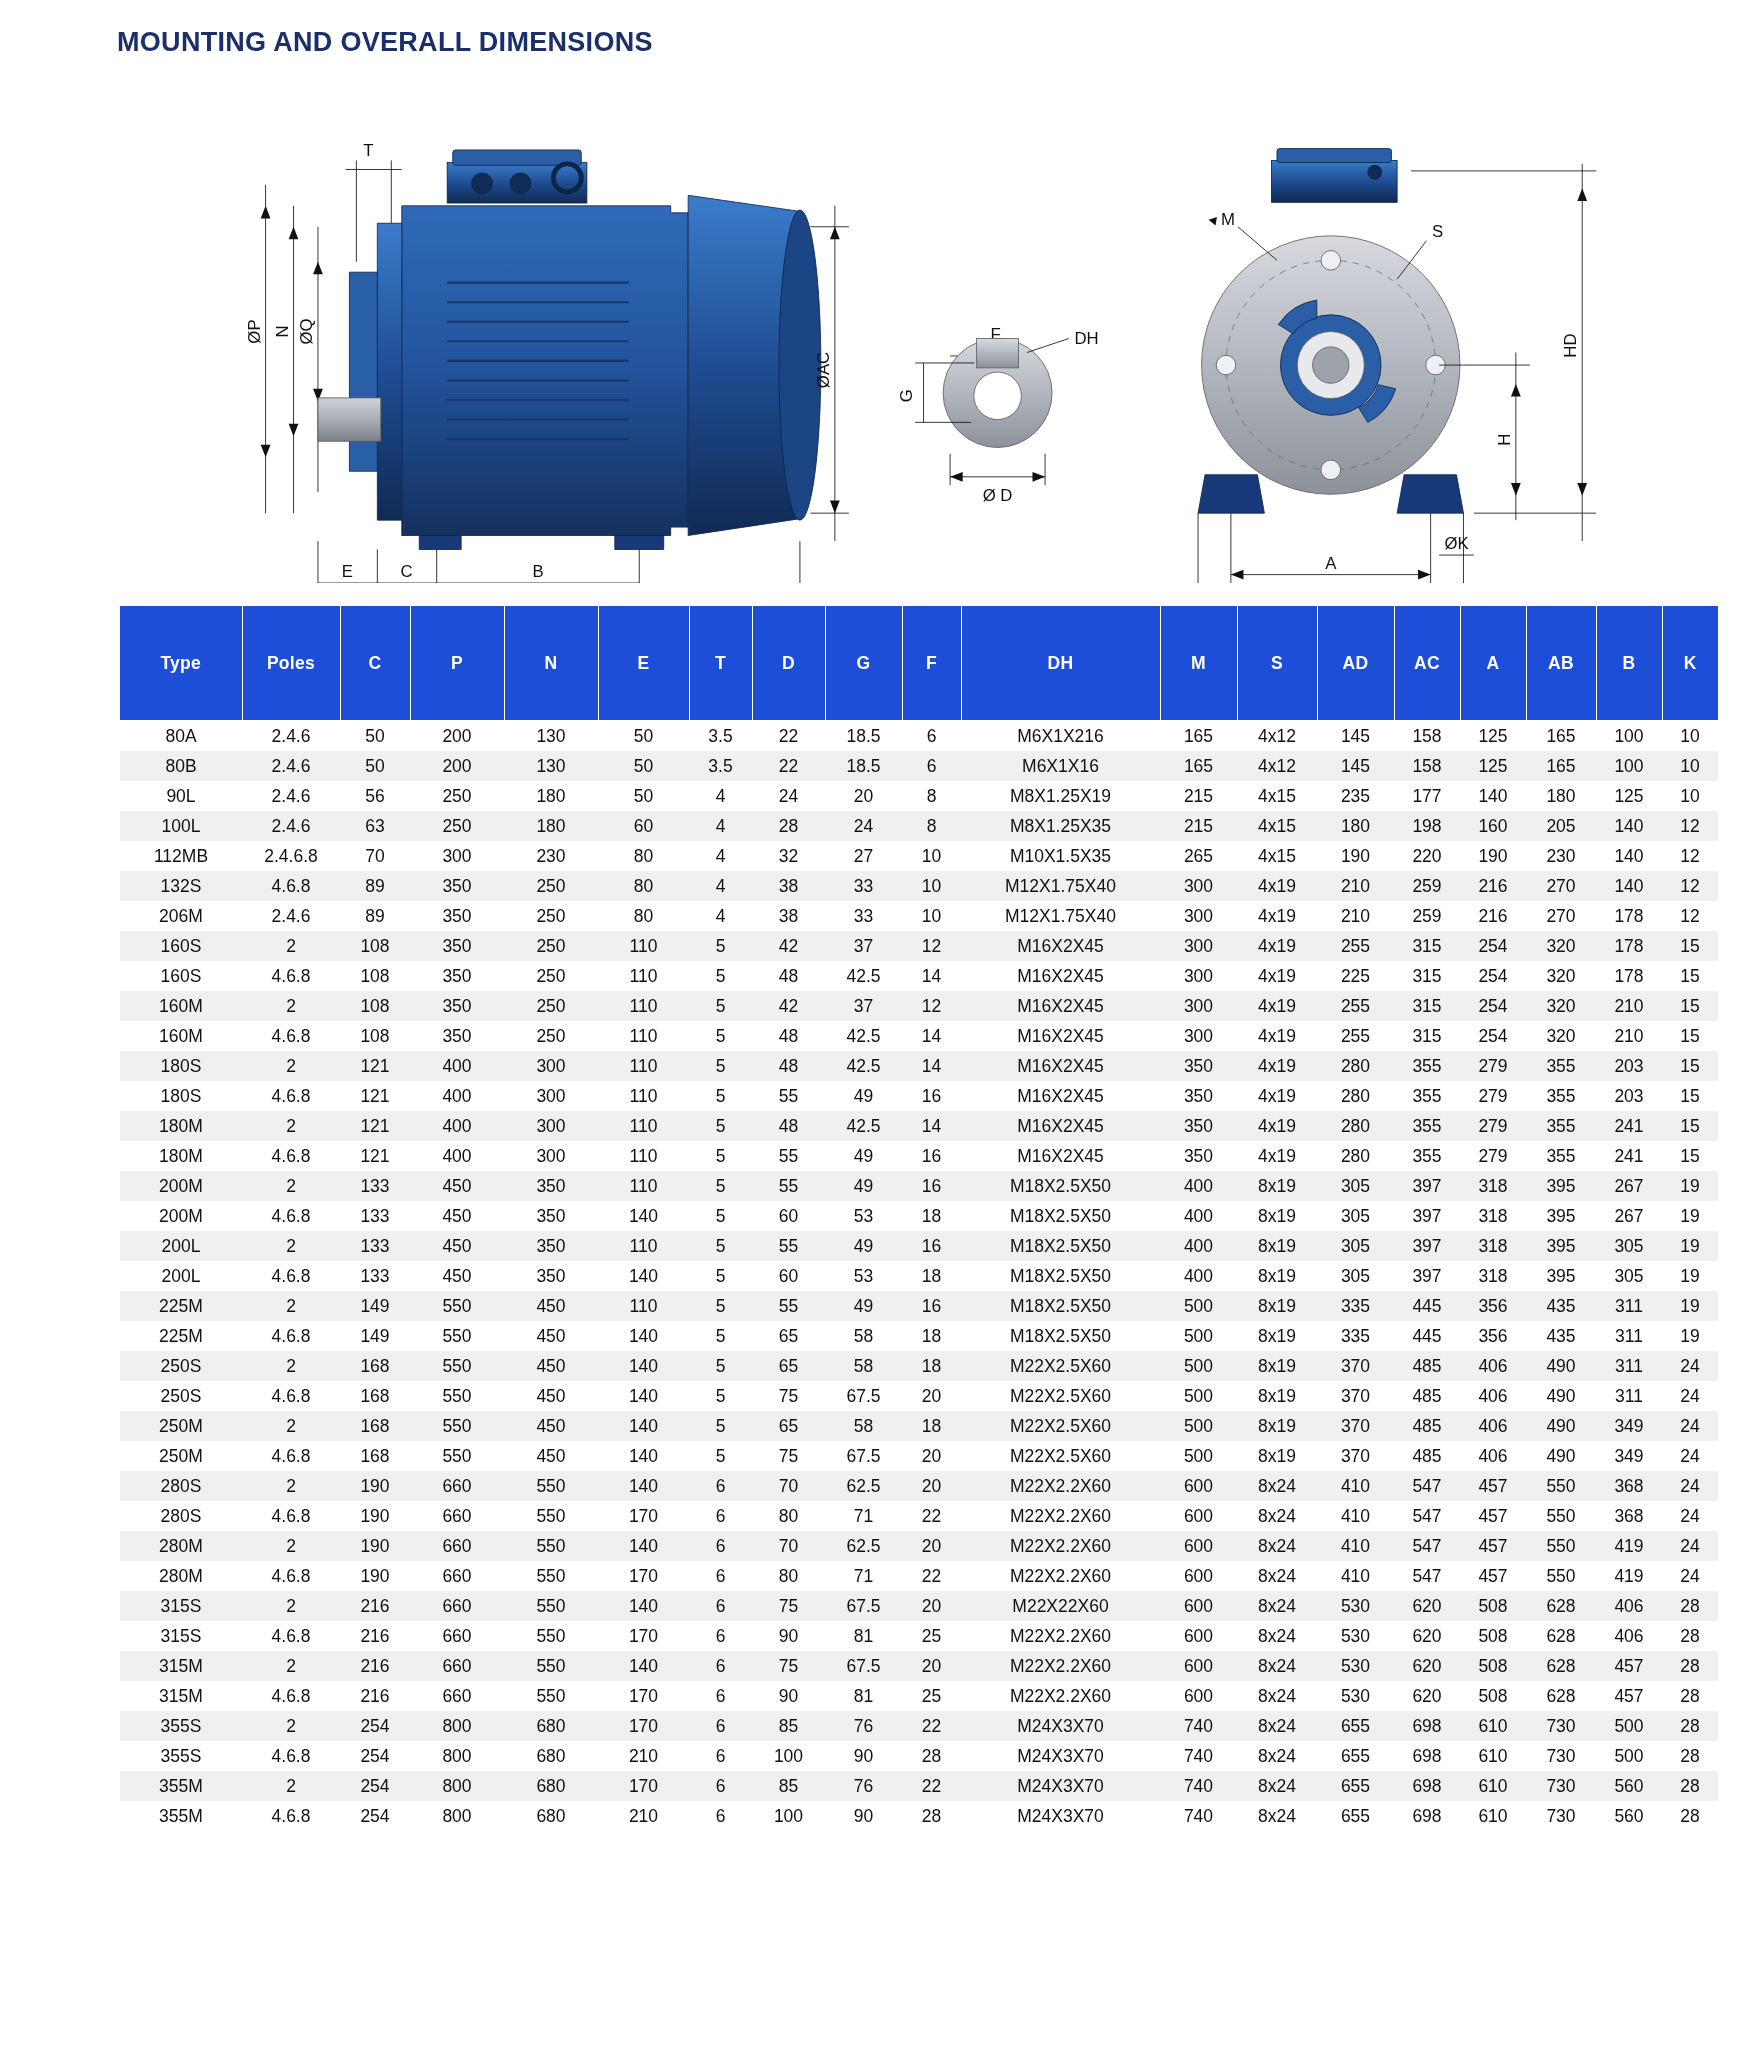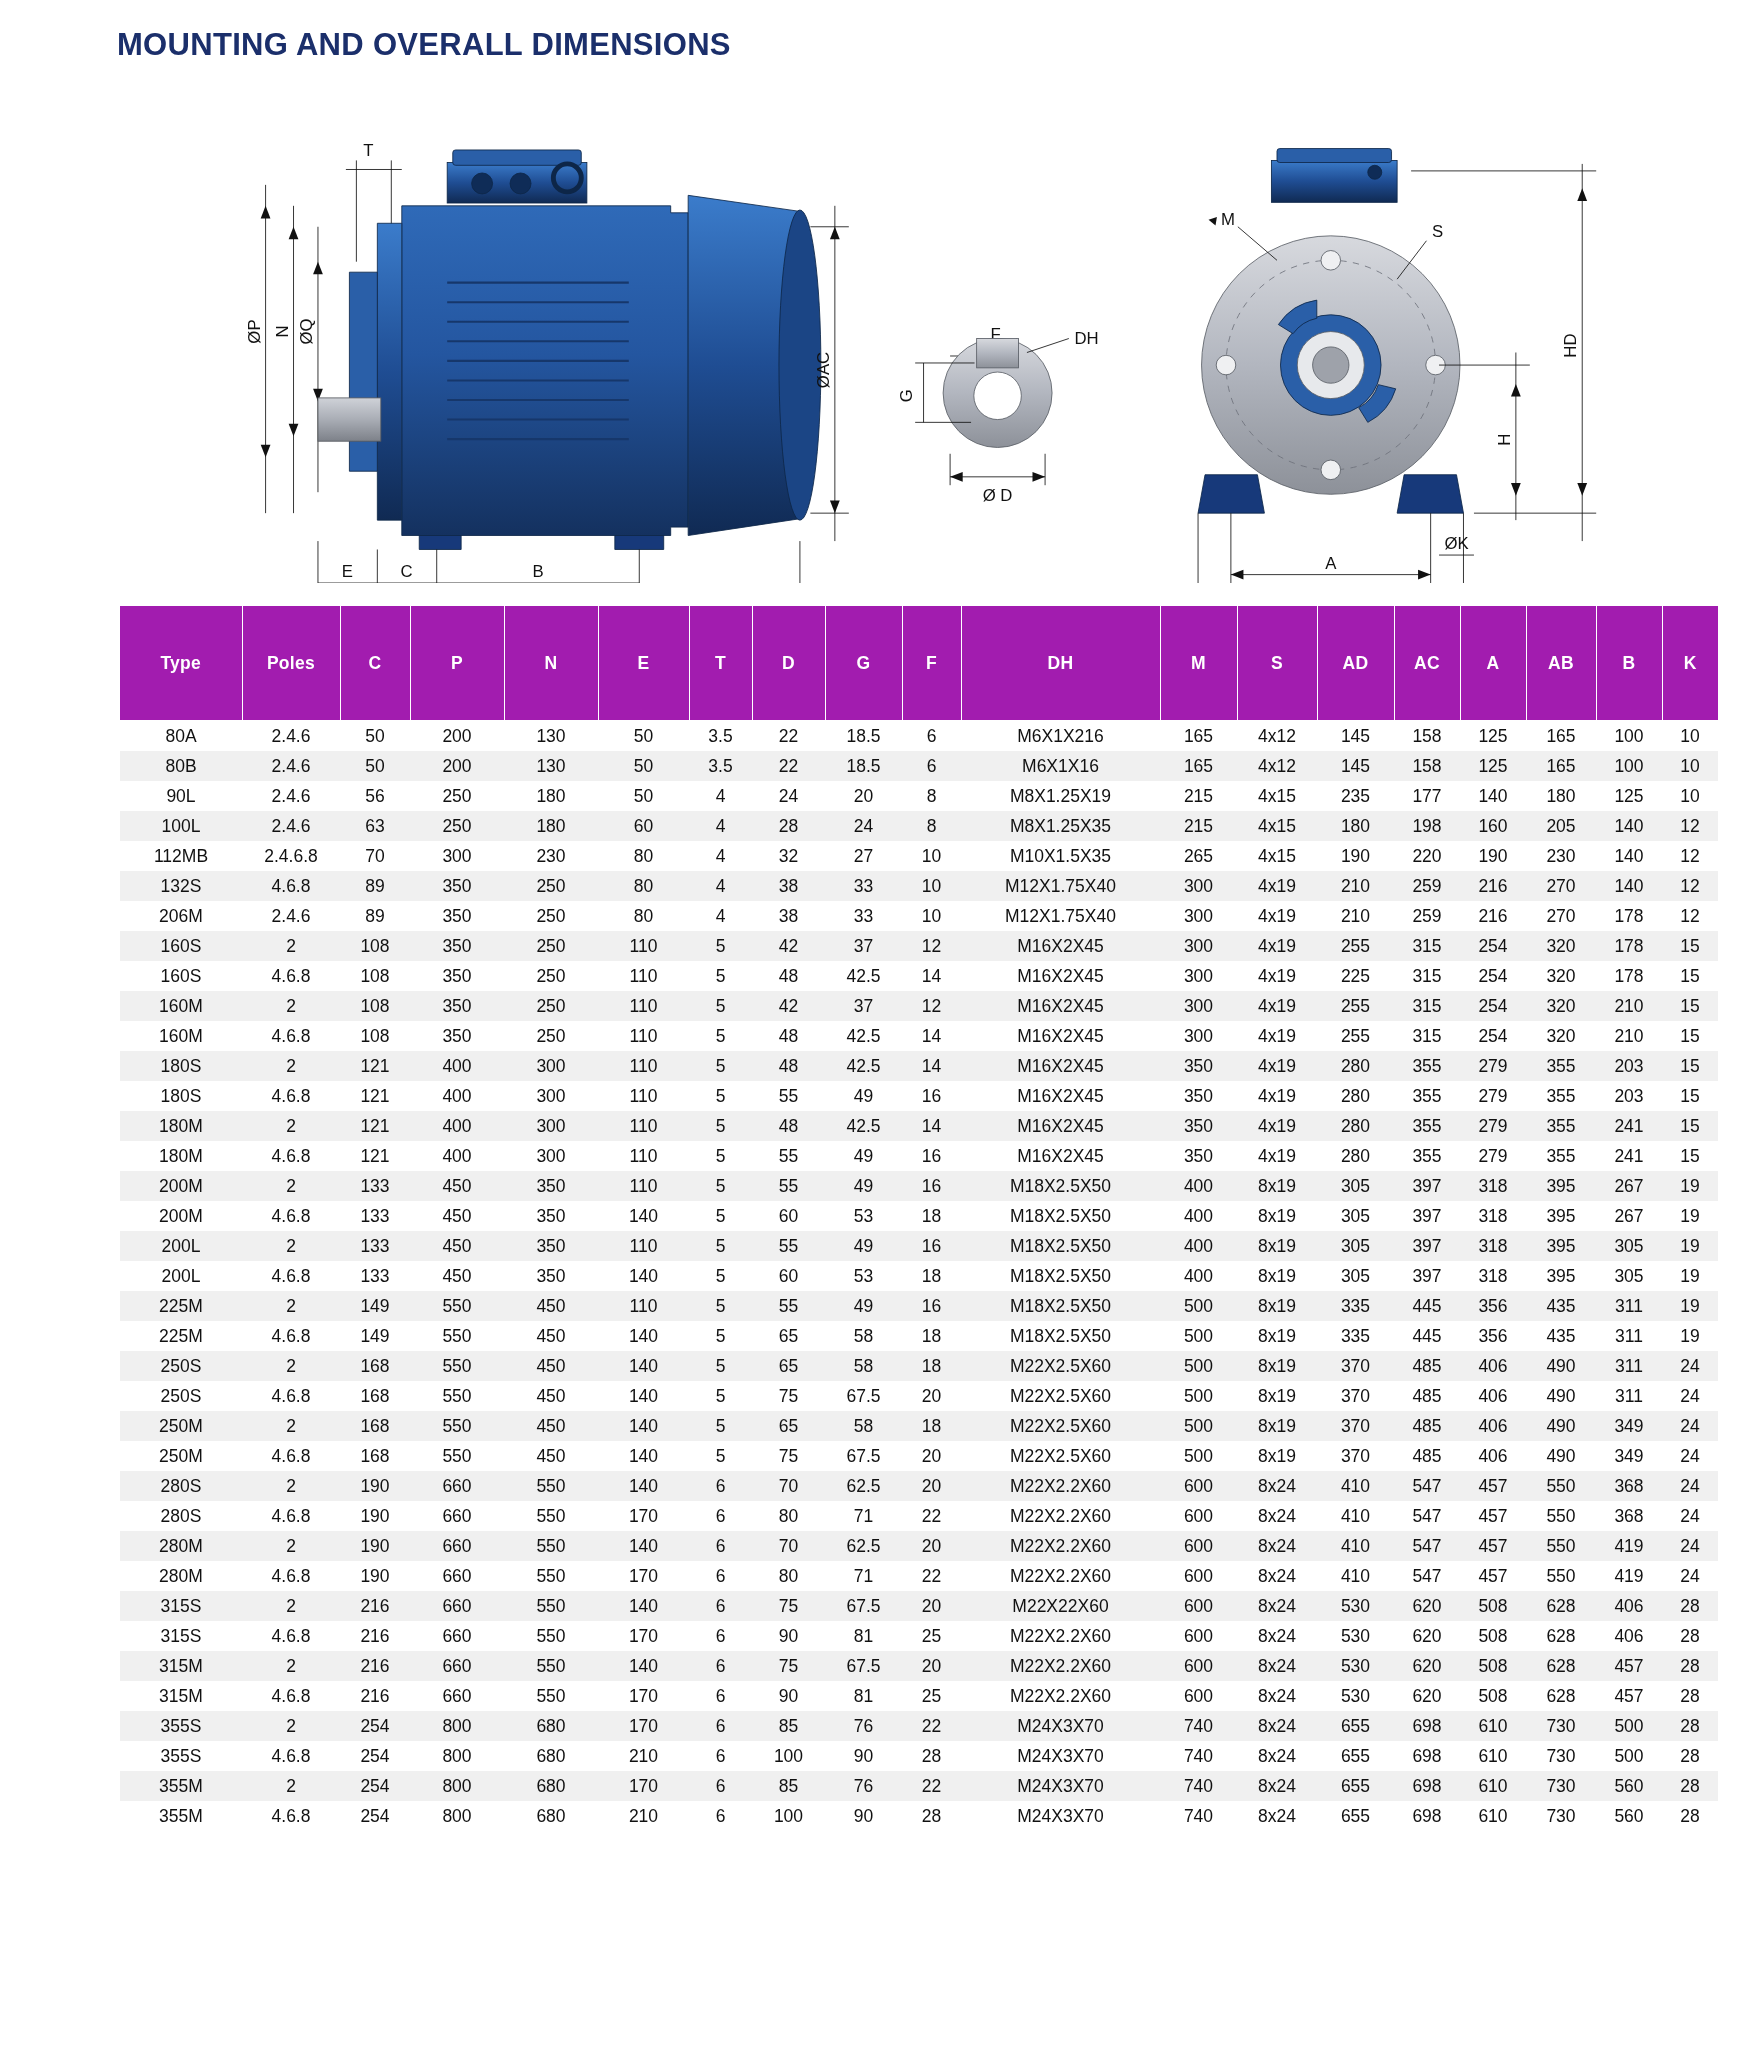--- a/index.html
+++ b/index.html
@@ -16,21 +16,21 @@
     overflow: hidden;
   }
 
   
   .header {
     position: absolute;
     left: 117px;
     top: 26.6px;
   }
   .title {
-    font-size: 31px;
+    font-size: 27px;
     font-weight: bold;
     color: #1b2f6b;
     letter-spacing: 0.3px;
     margin: 0;
     white-space: nowrap;
   }
   .subtitle {
     font-size: 26px;
     font-weight: bold;
     color: #2196cf;
@@ -67,21 +67,21 @@
     left: 120px;
     top: 606px;
     width: 1481px;
   }
   table.dims {
     border-collapse: collapse;
     width: 1481px;
     table-layout: fixed;
   }
   table.dims thead th {
-    background: #a21caf;
+    background: #1d4ed8;
     color: #ffffff;
     font-size: 17.5px;
     font-weight: bold;
     height: 112px;
     border-right: 1.4px solid #ffffff;
     border-bottom: 1.4px solid #ffffff;
     vertical-align: middle;
     letter-spacing: 0.3px;
   }
   table.dims thead th:last-child { border-right: none; }

